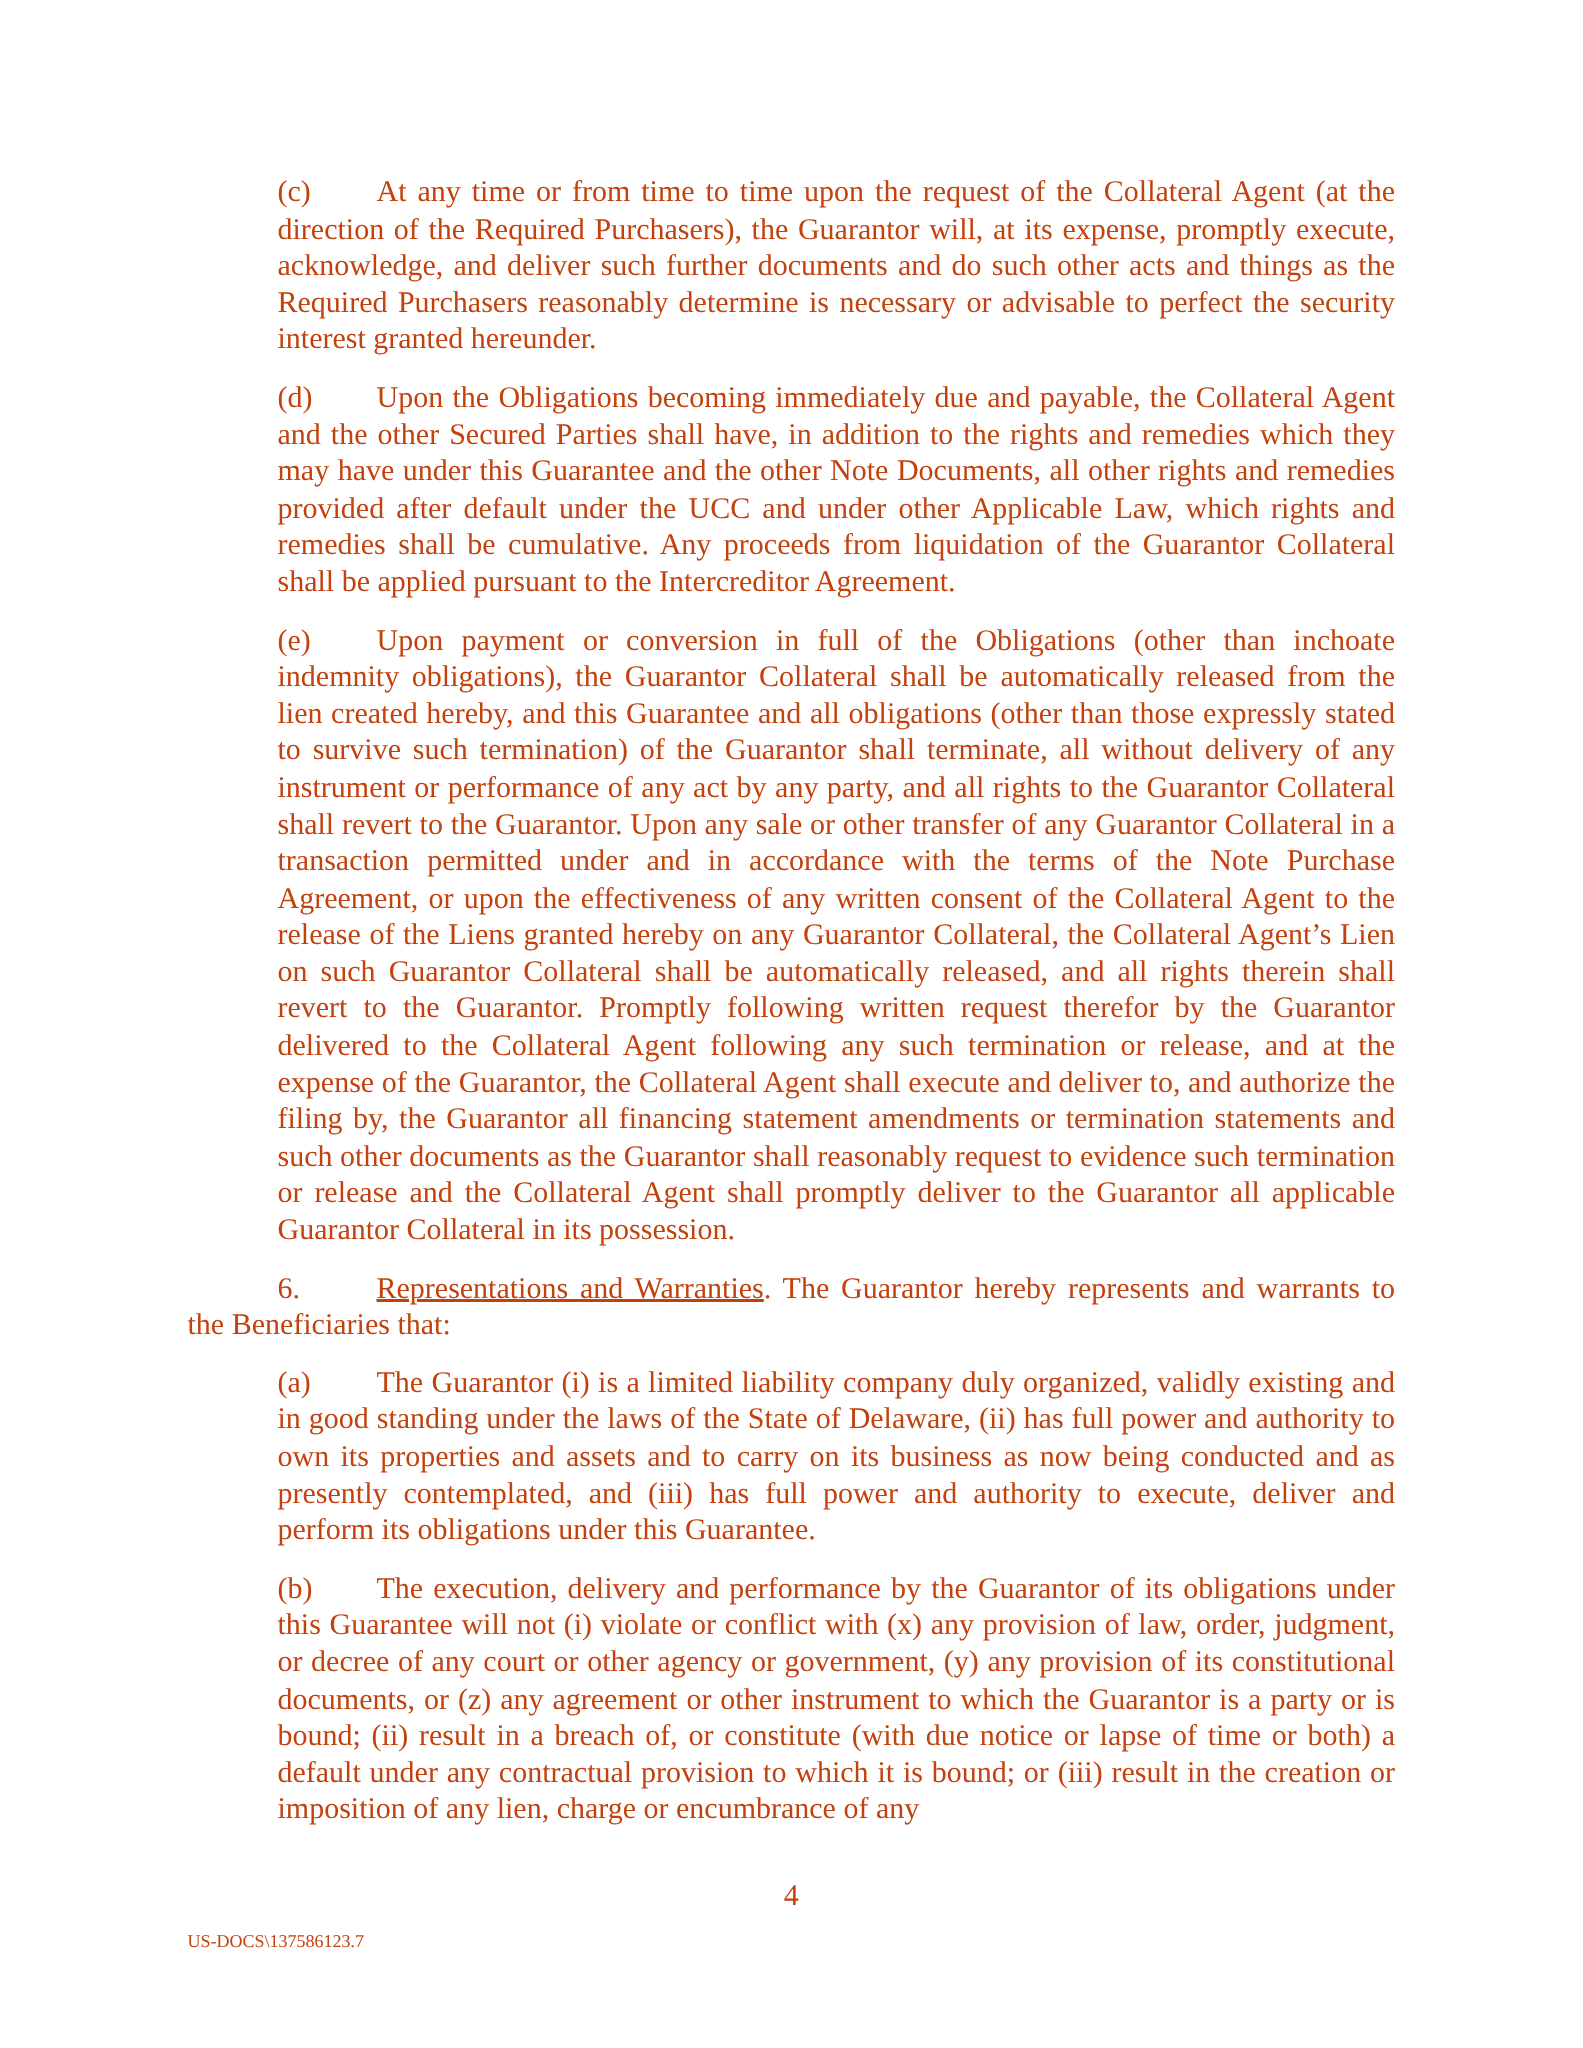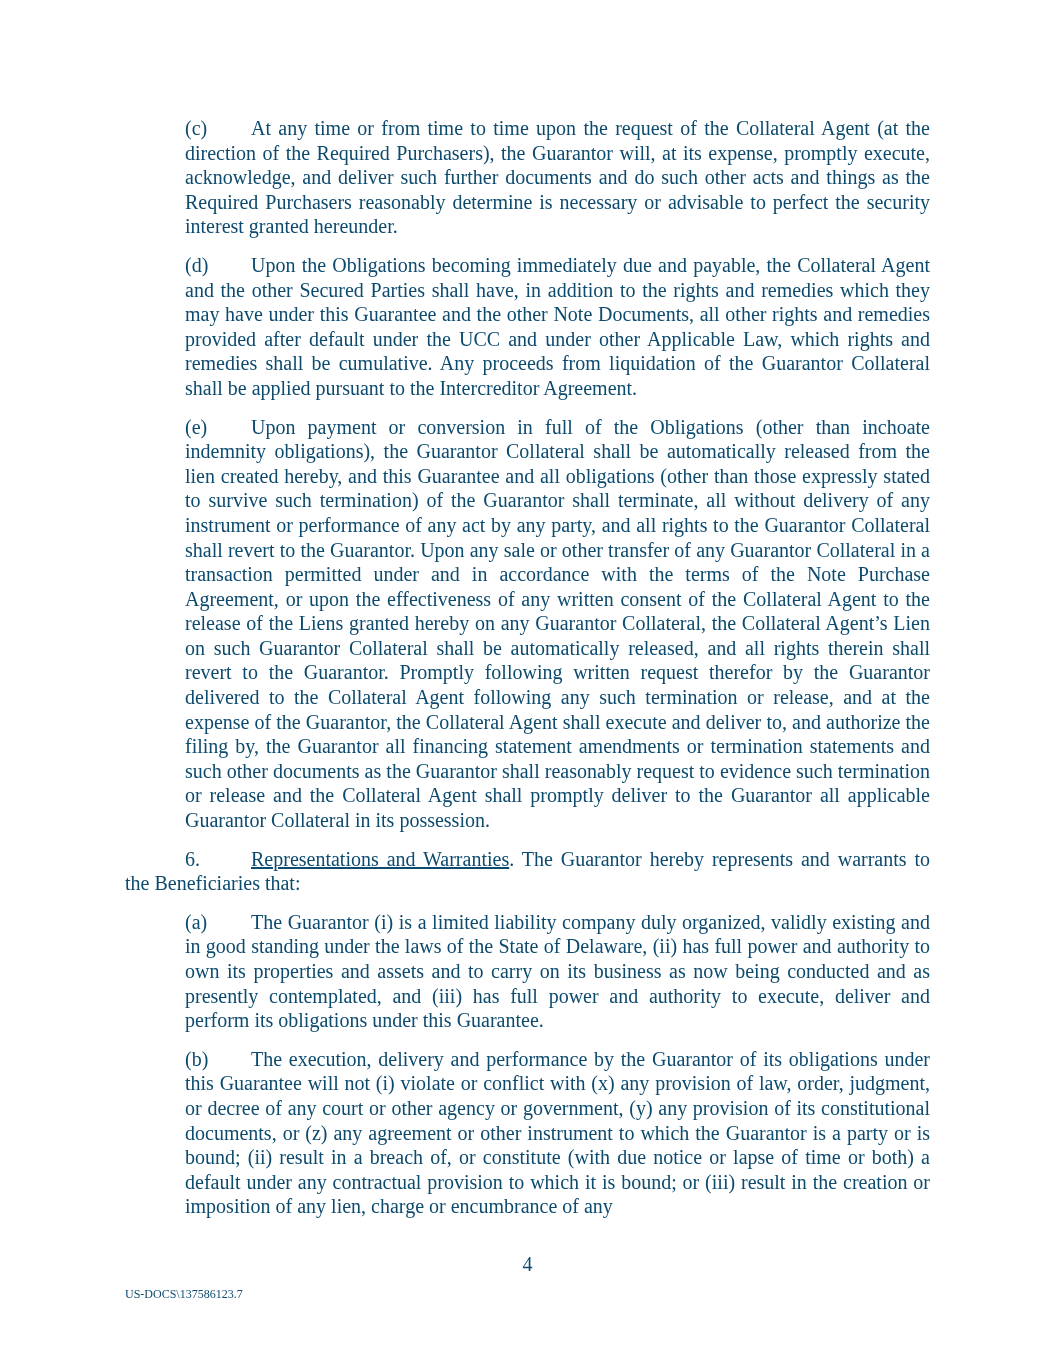--- a/index.html
+++ b/index.html
@@ -6,21 +6,21 @@
     margin: 0;
     padding: 0;
     background: #ffffff;
   }
   .page {
     position: relative;
     width: 1055px;
     height: 1365px;
     background: #ffffff;
     font-family: "Liberation Serif", "DejaVu Serif", serif;
-    color: #0c4a6e;
+    color: #c2410c;
     overflow: hidden;
   }
   .content {
     position: absolute;
     top: 116px;
     left: 125px;
     width: 805px;
     font-size: 20px;
     line-height: 24.6px;
   }

